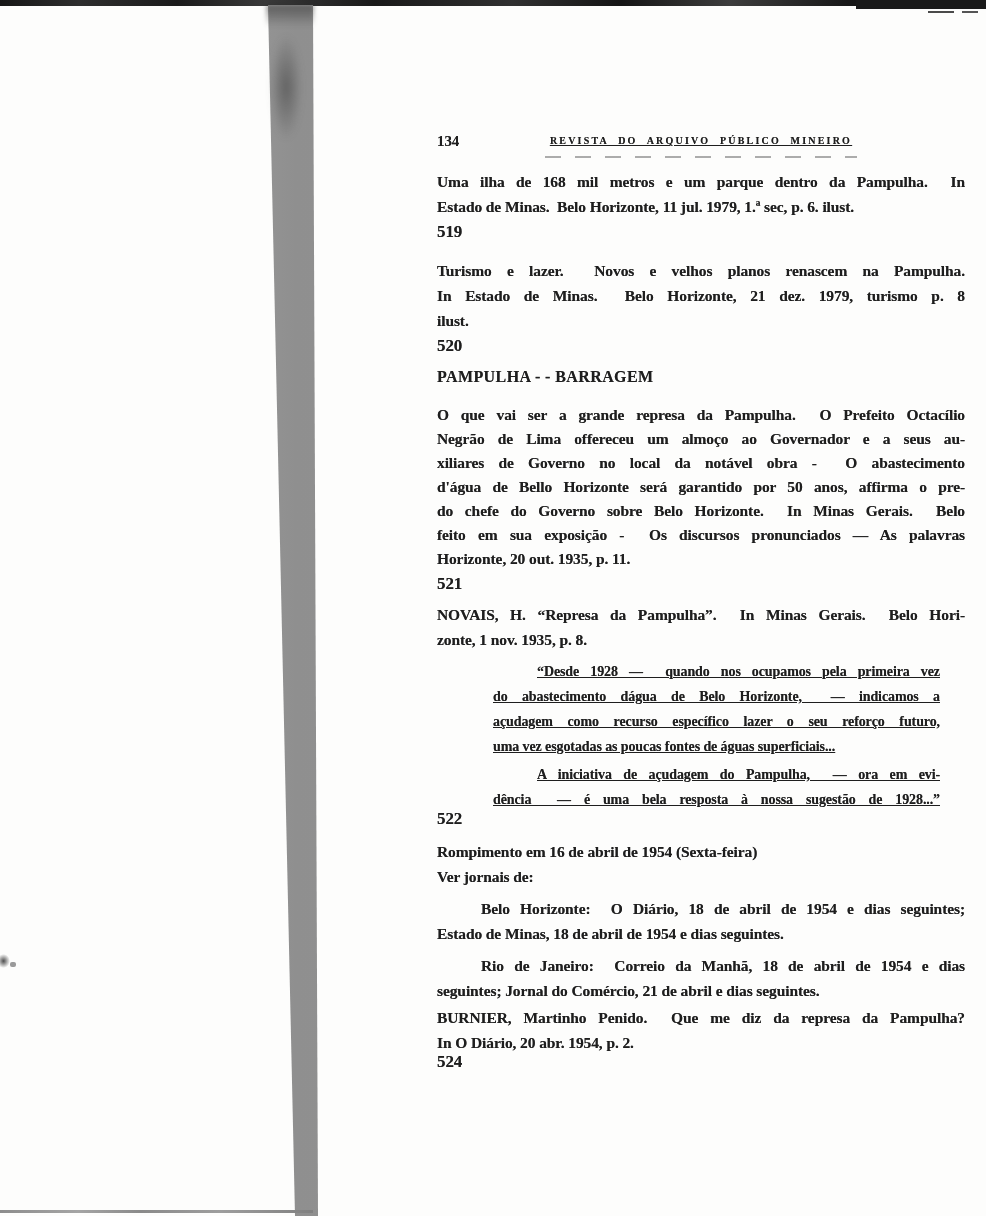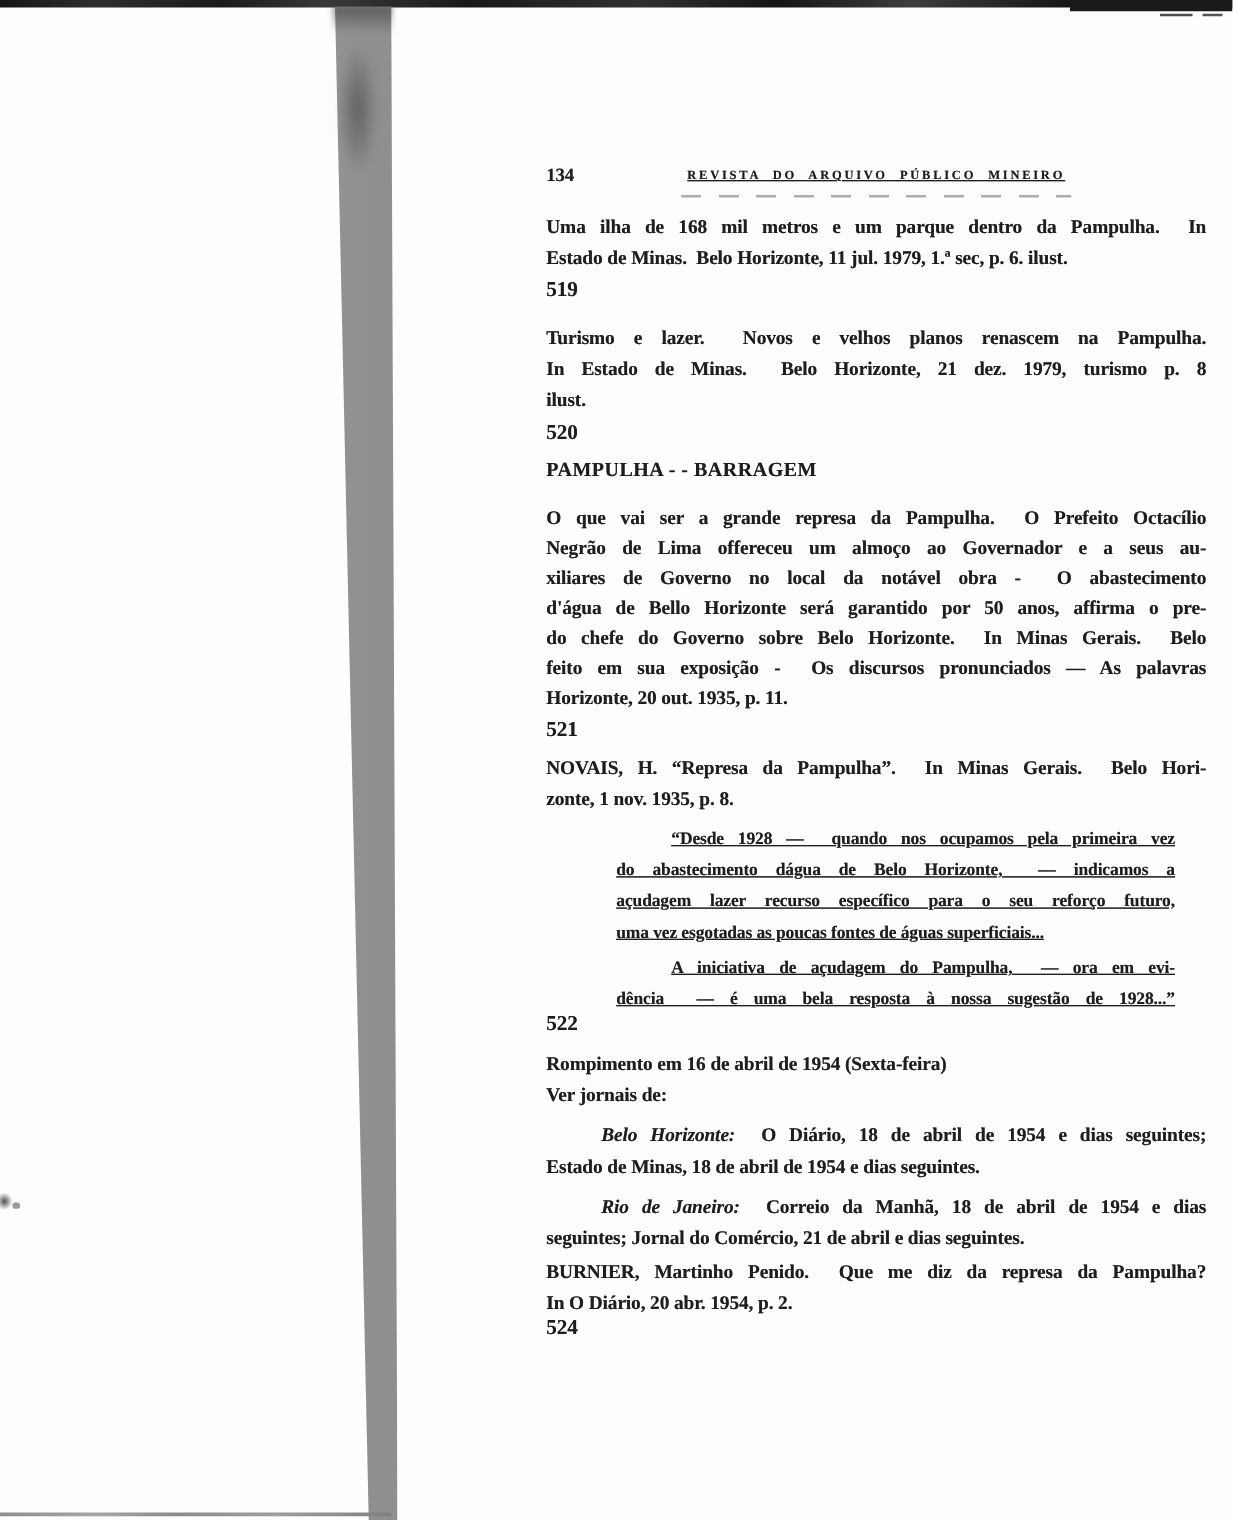--- a/index.html
+++ b/index.html
@@ -54,21 +54,21 @@
   .pagenum{position:absolute;left:0;top:1px;font-size:15px;}
   .running-title{text-align:center;font-size:10px;letter-spacing:2.2px;word-spacing:5px;}
   .title-underline{
     width:312px;height:2px;margin:3px auto 0;
     background:repeating-linear-gradient(90deg,#6a6a6a 0 16px,transparent 16px 30px);
     opacity:.55;
   }
   .ln{white-space:pre-wrap;}
   .ln.j{text-align:justify;text-align-last:justify;}
   .ln.ind{text-indent:44px;}
-  .lead{font-style:italic;margin-top:23px;}
+  .lead{margin-top:23px;}
   .num{font-size:17px;line-height:25px;}
   .heading{font-size:16px;line-height:25px;letter-spacing:.4px;}
   [data-name="entry-519"]{margin-top:17px;}
   [data-name="entry-520"]{margin-top:14px;}
   [data-name="section-heading-pampulha-barragem"]{margin-top:6px;}
   [data-name="entry-521"]{margin-top:14px;}
   [data-name="entry-521"] .ln{line-height:24px;}
   [data-name="entry-522"]{margin-top:6px;}
   .quote{margin:7px 0 0 56px;width:447px;font-size:14px;text-decoration:underline;}
   .qpara + .qpara{margin-top:3px;}
@@ -124,21 +124,21 @@
           <div class="ln" data-name="text-line">Horizonte, 20 out. 1935, p. 11.</div>
           <div class="num" data-name="entry-number">521</div>
         </div>
         <div data-name="entry-522" class="ref">
           <div class="ln j" data-name="text-line">NOVAIS, H. “Represa da Pampulha”.  In Minas Gerais.  Belo Hori-</div>
           <div class="ln" data-name="text-line">zonte, 1 nov. 1935, p. 8.</div>
           <div class="quote" data-name="quoted-passage">
             <div class="qpara" data-name="quote-paragraph">
               <div class="ln j ind" data-name="text-line">“Desde 1928 —  quando nos ocupamos pela primeira vez</div>
               <div class="ln j" data-name="text-line">do abastecimento dágua de Belo Horizonte,  — indicamos a</div>
-              <div class="ln j" data-name="text-line">açudagem lazer recurso específico para o seu reforço futuro,</div>
+              <div class="ln j" data-name="text-line">açudagem como recurso específico lazer o seu reforço futuro,</div>
               <div class="ln" data-name="text-line">uma vez esgotadas as poucas fontes de águas superficiais...</div>
             </div>
             <div class="qpara" data-name="quote-paragraph">
               <div class="ln j ind" data-name="text-line">A iniciativa de açudagem do Pampulha,  — ora em evi-</div>
               <div class="ln j" data-name="text-line">dência  — é uma bela resposta à nossa sugestão de 1928...”</div>
             </div>
           </div>
           <div class="num" data-name="entry-number">522</div>
         </div>
         <div data-name="entry-rompimento" class="ref">

